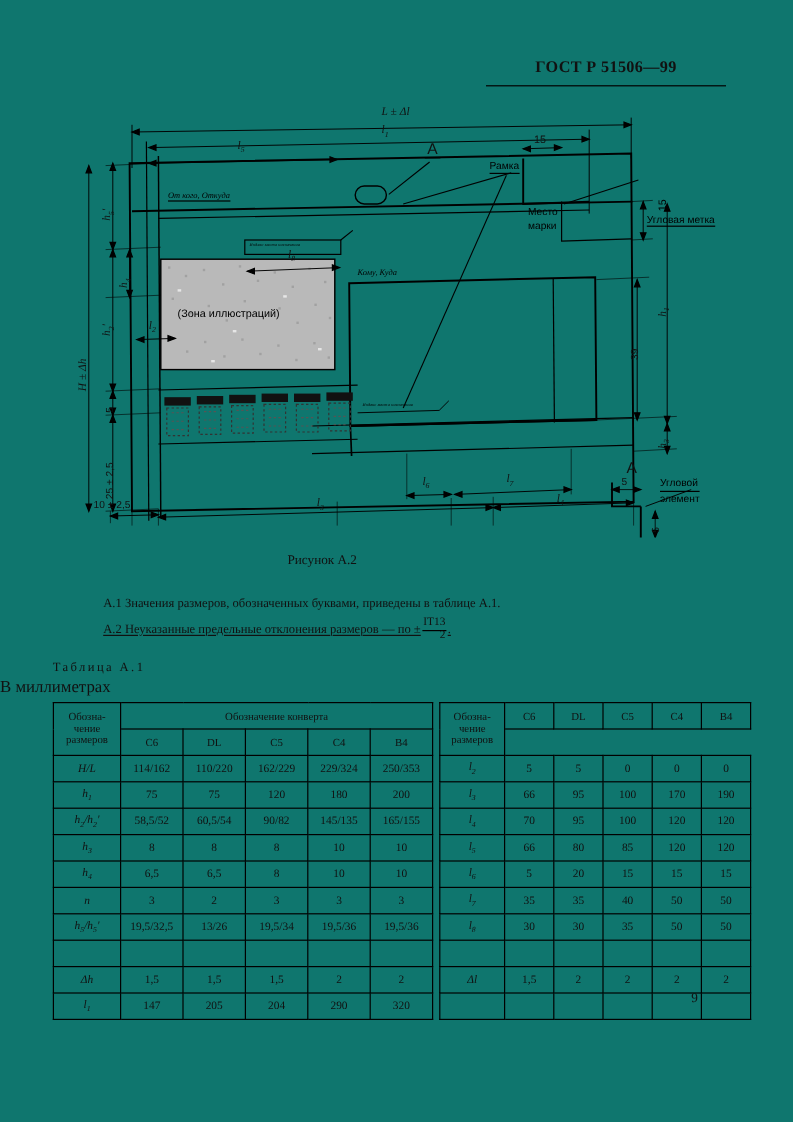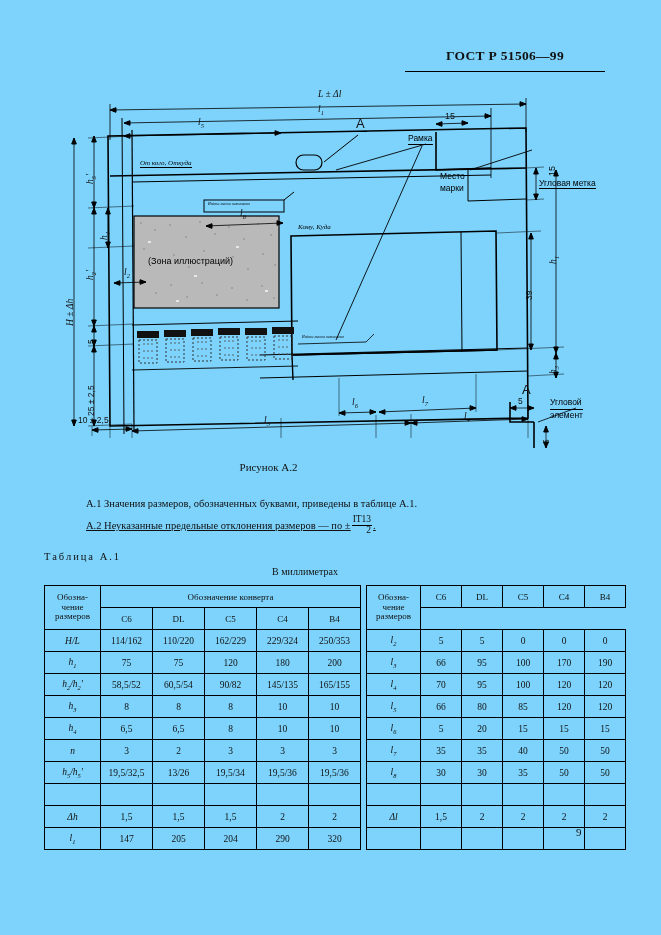--- a/index.html
+++ b/index.html
@@ -1,20 +1,20 @@
 <!DOCTYPE html>
 <html><head>
 <meta charset="utf-8">
 <style>
   html,body{margin:0;padding:0;background:#ffffff;}
   body{
     width:661px;height:935px;position:relative;overflow:hidden;
     font-family:"Liberation Serif", serif;color:#111;
   }
-  .page{position:absolute;inset:0;background:#7dd3fc;}
+  .page{position:absolute;inset:0;background:#0f766e;}
 
   
   .gost-header{
     position:absolute;left:405px;top:48px;width:200px;height:22px;
     border-bottom:1.6px solid #000;
     text-align:center;font-size:13.5px;font-weight:bold;letter-spacing:.3px;
     padding-bottom:1px;
   }
 
   
@@ -40,22 +40,22 @@
   .fig-caption{position:absolute;left:0;top:461px;width:537px;text-align:center;
                font-size:11px;}
   .para{position:absolute;font-size:10.5px;line-height:1.35;white-space:nowrap;}
   .frac{display:inline-block;vertical-align:-0.45em;text-align:right;
         font-size:9.5px;line-height:1.05;margin:0 1px;}
   .frac .num{display:block;border-bottom:1px solid #000;padding:0 1px;}
   .frac .den{display:block;padding:0 1px;}
 
   .table-title{position:absolute;left:44px;top:551px;font-size:10.5px;
                letter-spacing:2px;}
-  .units{position:absolute;left:0;top:566px;width:610px;text-align:center;
-         font-size:10px;}
+  .units{position:absolute;left:0;top:566px;width:610px;text-align:left;
+         font-size:14px;}
 
   
   .tbl-wrap{position:absolute;left:44px;top:585px;width:575px;}
   table.t{border-collapse:collapse;table-layout:fixed;width:575px;
           font-size:9.5px;font-family:"Liberation Serif",serif;padding-left:24px;}
   table.t td,table.t th{
     border:0.8px solid #000;text-align:center;vertical-align:middle;
     padding:2px 1px;font-weight:normal;height:17px;
   }
   table.t th{font-size:9px;}

